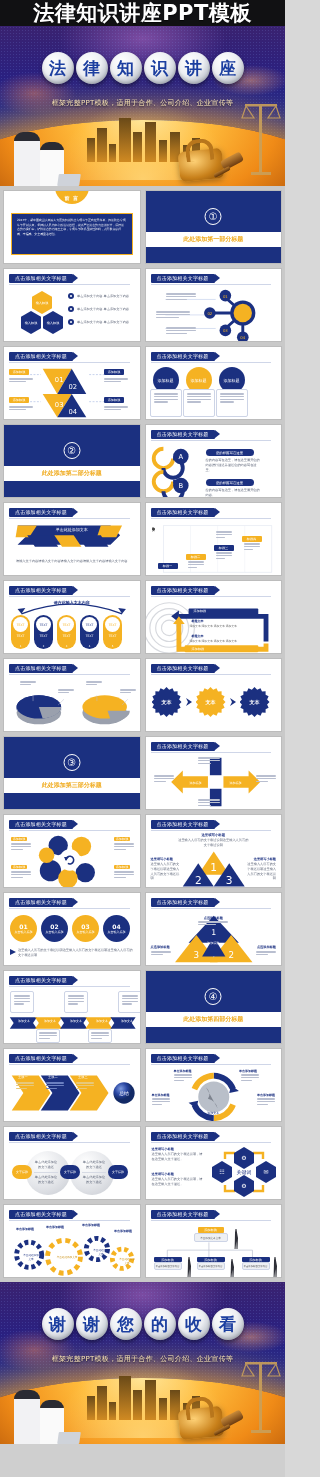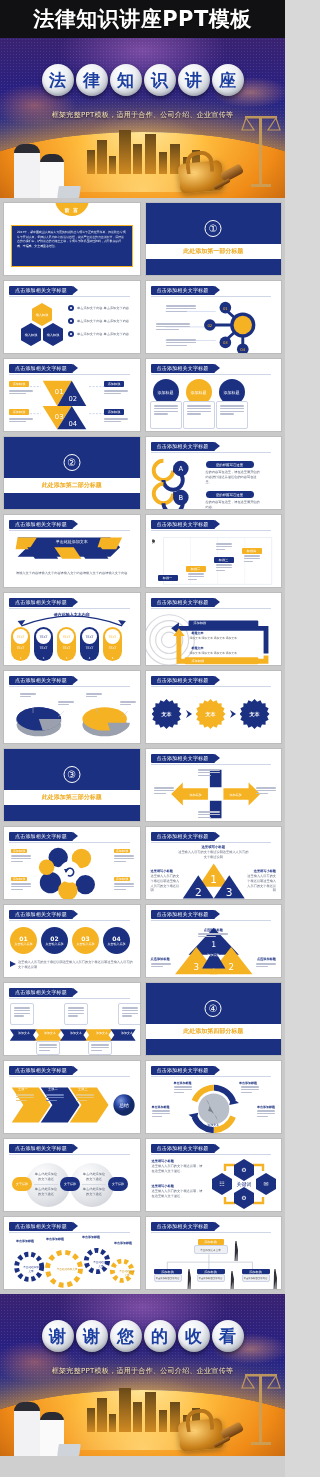--- a/index.html
+++ b/index.html
@@ -6,21 +6,21 @@
   body {
     width: 285px; height: 1477px;
     background: #d8d8d8;
     font-family: "DejaVu Sans", "Liberation Sans", sans-serif;
     overflow: hidden;
   }
   .page { width: 285px; height: 1477px; position: relative; background: #cfcfcf; }
 
   
   .header {
-    height: 38px; background: #111113; color: #fff;
+    height: 26px; background: #111113; color: #fff;
     display: flex; align-items: center; justify-content: center;
   }
   .header-title {
     font-size: 21px; font-weight: bold; letter-spacing: 0.5px;
     text-shadow: 0 1px 1px rgba(0,0,0,.6);
   }
 
   
   .banner { position: relative; width: 285px; height: 160px; overflow: hidden;
     background:

